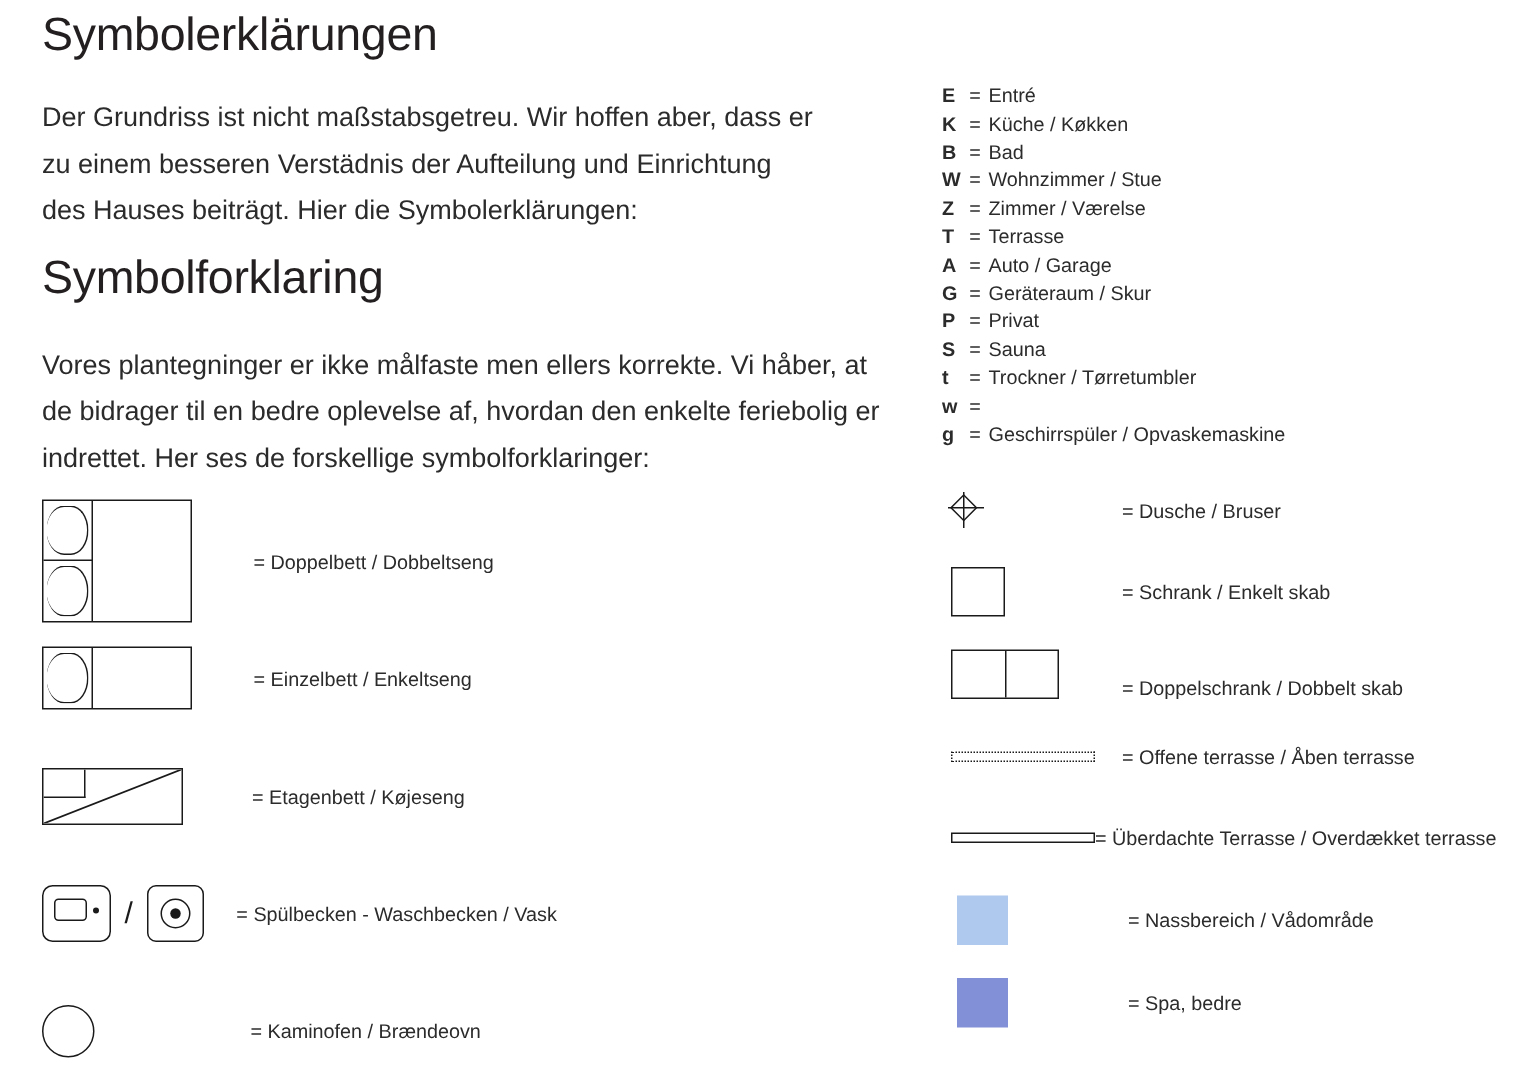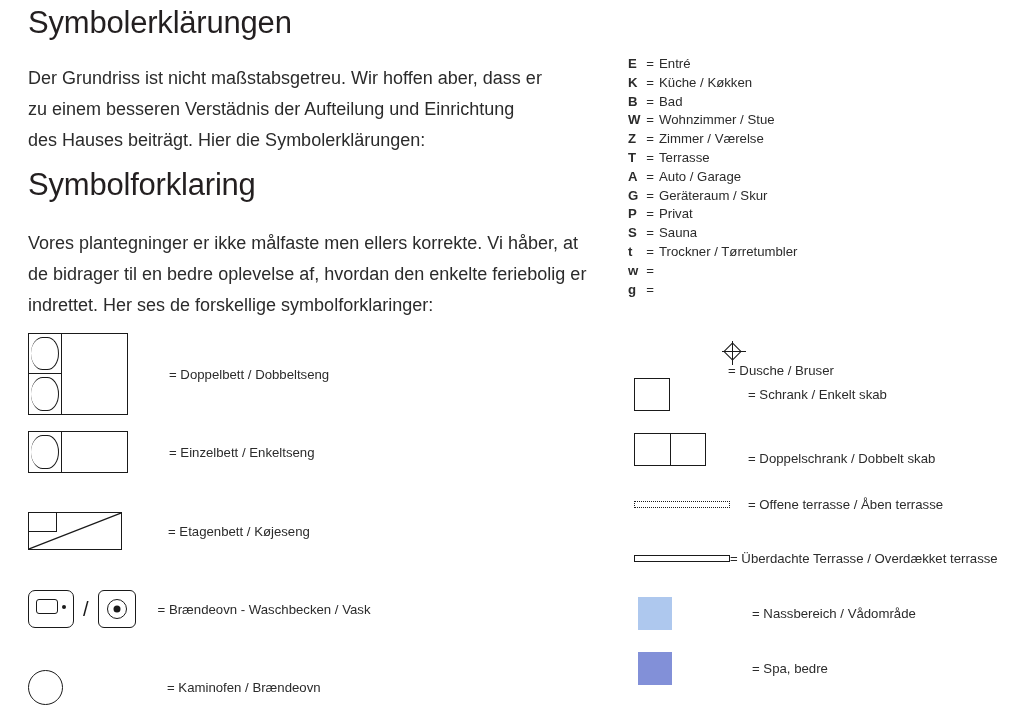--- a/index.html
+++ b/index.html
@@ -357,21 +357,21 @@
     <div class="legend-row" style="left:0; top:590px;">
       <div class="sym-sink">
         <div class="bowl"></div>
         <div class="tap"></div>
       </div>
       <span class="slash">/</span>
       <div class="sym-basin">
         <div class="ring"></div>
         <div class="dot"></div>
       </div>
-      <span class="legend-label" style="margin-left:22px;">= Brændeovn - Waschbecken / Vask</span>
+      <span class="legend-label" style="margin-left:22px;">= Spülbecken - Waschbecken / Vask</span>
     </div>
 
     <div class="legend-row" style="left:0; top:670px;">
       <div class="sym-stove"></div>
       <span class="legend-label" style="margin-left:104px;">= Kaminofen / Brændeovn</span>
     </div>
 
   </div>
 
   <div class="right-col">
@@ -432,24 +432,25 @@
         <span class="abbr-eq">=</span>
         <span class="abbr-val">Trockner / Tørretumbler</span>
       </div>
       <div class="abbr-row">
         <span class="abbr-key">w</span>
         <span class="abbr-eq">=</span>
       </div>
       <div class="abbr-row">
         <span class="abbr-key">g</span>
         <span class="abbr-eq">=</span>
-      </div>
-    </div>
-
-    <div class="legend-row" style="left:6px; top:343px;flex-direction:column;">
+        <span class="abbr-val">Geschirrspüler / Opvaskemaskine</span>
+      </div>
+    </div>
+
+    <div class="legend-row" style="left:6px; top:330px;">
       <div class="sym-shower">
         <div class="dia"></div>
         <div class="cross-v"></div>
         <div class="cross-h"></div>
       </div>
       <span class="legend-label" style="margin-left:94px;">= Dusche / Bruser</span>
     </div>
 
     <div class="legend-row" style="left:6px; top:378px;">
       <div class="sym-closet"></div>

